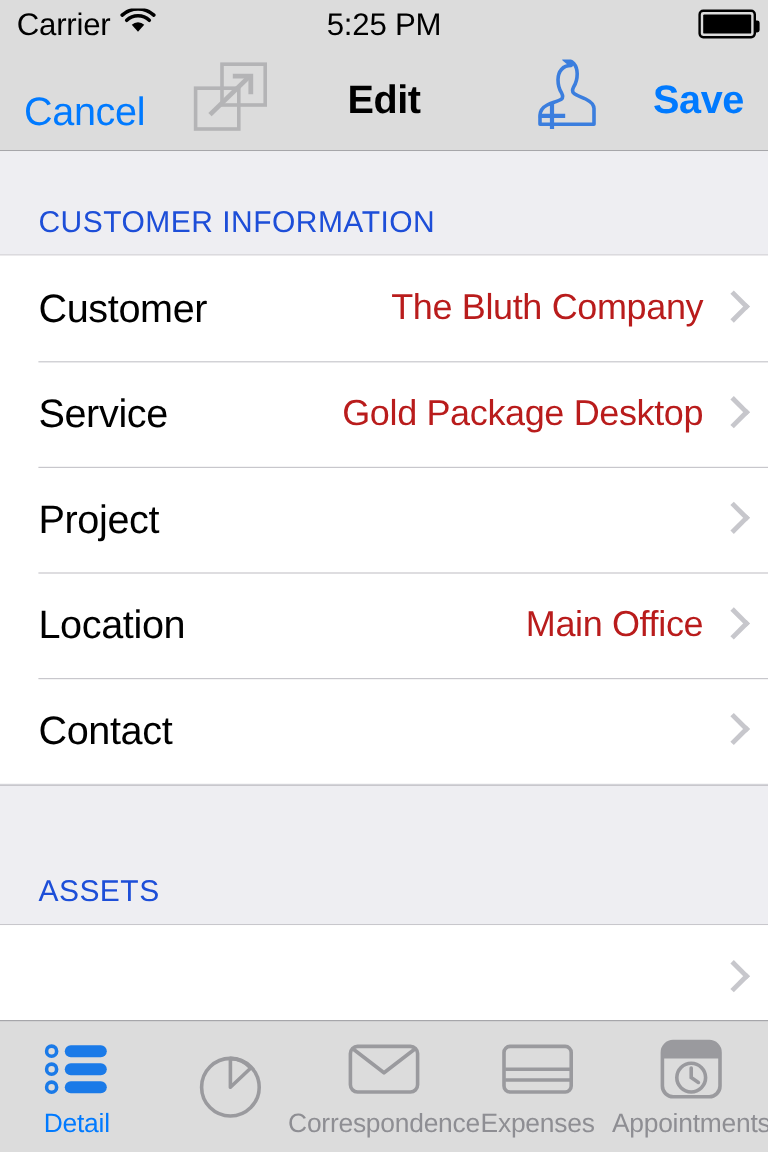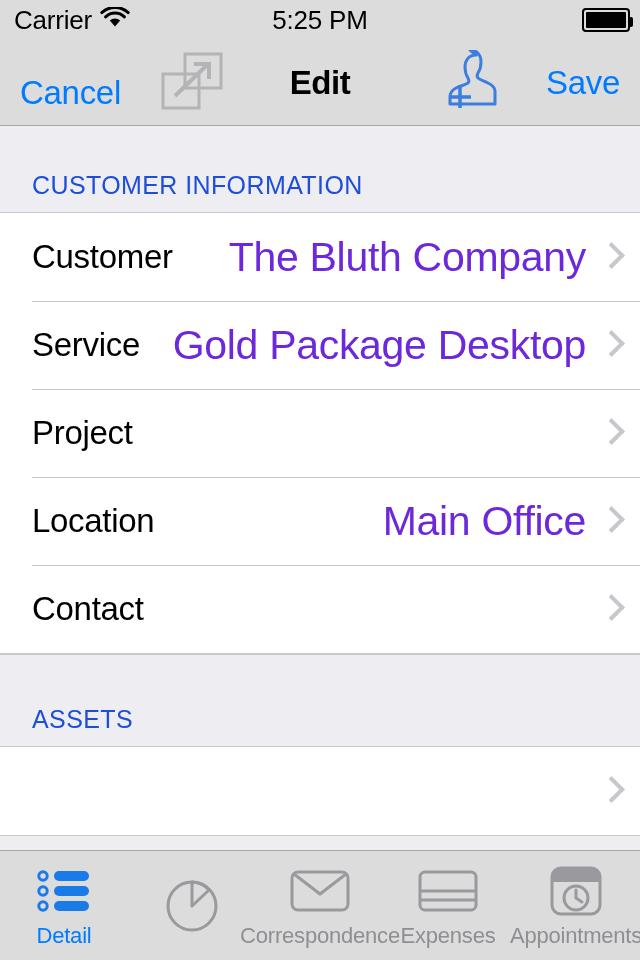--- a/index.html
+++ b/index.html
@@ -110,21 +110,21 @@
     color: #007aff;
     letter-spacing: -0.3px;
     cursor: pointer;
     margin-top: 20px;
   }
   .nav-save {
     position: absolute;
     right: 20px;
     font-size: 33px;
     color: #007aff;
-    font-weight: normal;
+    font-weight: bold;
     letter-spacing: -0.3px;
     cursor: pointer;
   }
   .nav-title {
     position: absolute;
     left: 0; right: 0;
     text-align: center;
     font-size: 33px;
     font-weight: bold;
     color: #000;
@@ -157,21 +157,21 @@
     display: flex;
     align-items: flex-end;
     padding: 0 0 12px 32px;
     box-sizing: border-box;
     background: #eeeef2;
     font-size: 25px;
     color: #1d4ed8;
     letter-spacing: 0.4px;
   }
   .section-header.assets {
-    height: 92px;
+    height: 116px;
     border-top: 1px solid #c8c7cc;
   }
   .table-group {
     background: #ffffff;
     border-top: 1px solid #c8c7cc;
     border-bottom: 1px solid #c8c7cc;
   }
   .row {
     height: 88px;
     display: flex;
@@ -192,22 +192,22 @@
     background: #c8c7cc;
   }
   .row-label {
     font-size: 33px;
     color: #000;
     letter-spacing: -0.3px;
     white-space: nowrap;
   }
   .row-value {
     margin-left: auto;
-    font-size: 41px;
-    color: #6d28d9;
+    font-size: 30px;
+    color: #b91c1c;
     letter-spacing: -0.3px;
     white-space: nowrap;
     padding-right: 14px;
   }
   .chevron {
     flex: 0 0 auto;
     width: 18px;
     height: 30px;
     position: relative;
   }

